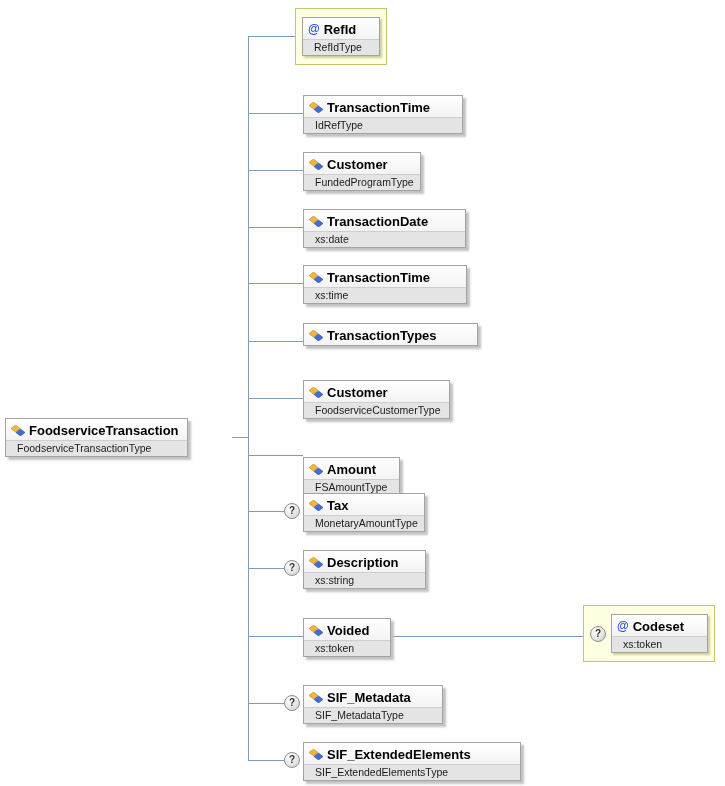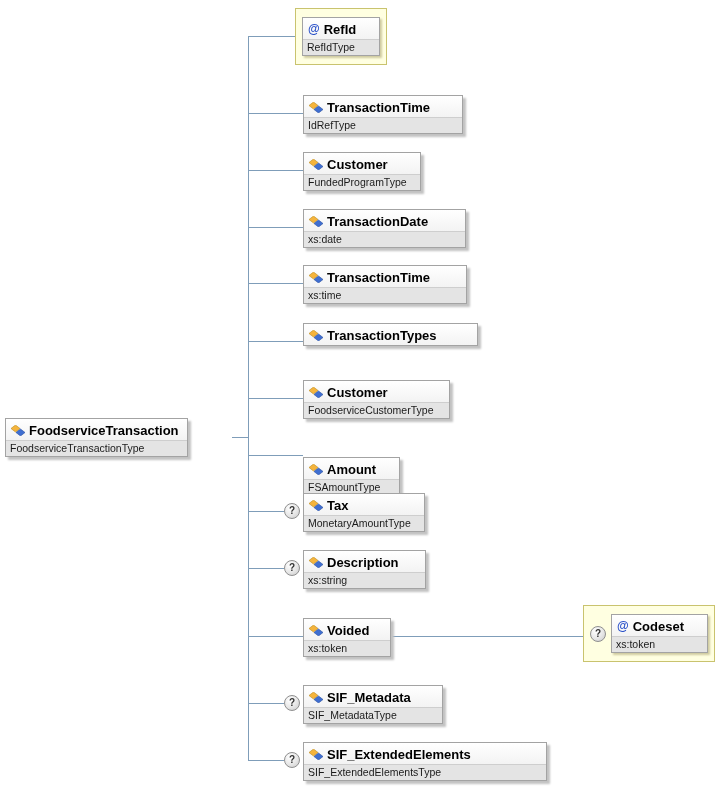--- a/index.html
+++ b/index.html
@@ -29,21 +29,21 @@
     padding: 2px 6px 1px 5px;
     background: linear-gradient(#ffffff, #f3f3f3);
     font-size: 13px;
     font-weight: bold;
     color: #000000;
     white-space: nowrap;
     overflow: hidden;
   }
   .ebox .type {
     height: 16px;
-    padding: 1px 6px 2px 4px;
+    padding: 1px 6px 2px 11px;
     background: #e4e4e4;
     border-top: 1px solid #cecece;
     font-size: 10.5px;
     color: #1a1a1a;
     white-space: nowrap;
     overflow: hidden;
   }
   .el-icon { display: inline-flex; width: 14px; height: 11px; flex: 0 0 auto; }
   .at-icon {
     color: #2b52c9;
@@ -276,21 +276,21 @@
             <polygon points="0,3.5 4.5,0 9,3.5 4.5,7" fill="#f5b43c" stroke="#b98a20" stroke-width="0.6"></polygon>
             <polygon points="5,7.5 9.5,4 14,7.5 9.5,11" fill="#3f6fd1" stroke="#2a4fa0" stroke-width="0.6"></polygon>
           </svg>
         </span>
       <span>SIF_Metadata</span>
     </div>
     <div class="type">SIF_MetadataType</div>
   </div>
 
   <div class="opt-circle opt-abs" style="left:284px; top:752px;">?</div>
-  <div class="ebox" style="left:303px; top:742px; width:244px;">
+  <div class="ebox" style="left:303px; top:742px; width:218px;">
     <div class="title">
       <span class="el-icon">
           <svg width="14" height="11" viewBox="0 0 14 11">
             <polygon points="0,3.5 4.5,0 9,3.5 4.5,7" fill="#f5b43c" stroke="#b98a20" stroke-width="0.6"></polygon>
             <polygon points="5,7.5 9.5,4 14,7.5 9.5,11" fill="#3f6fd1" stroke="#2a4fa0" stroke-width="0.6"></polygon>
           </svg>
         </span>
       <span>SIF_ExtendedElements</span>
     </div>
     <div class="type">SIF_ExtendedElementsType</div>

